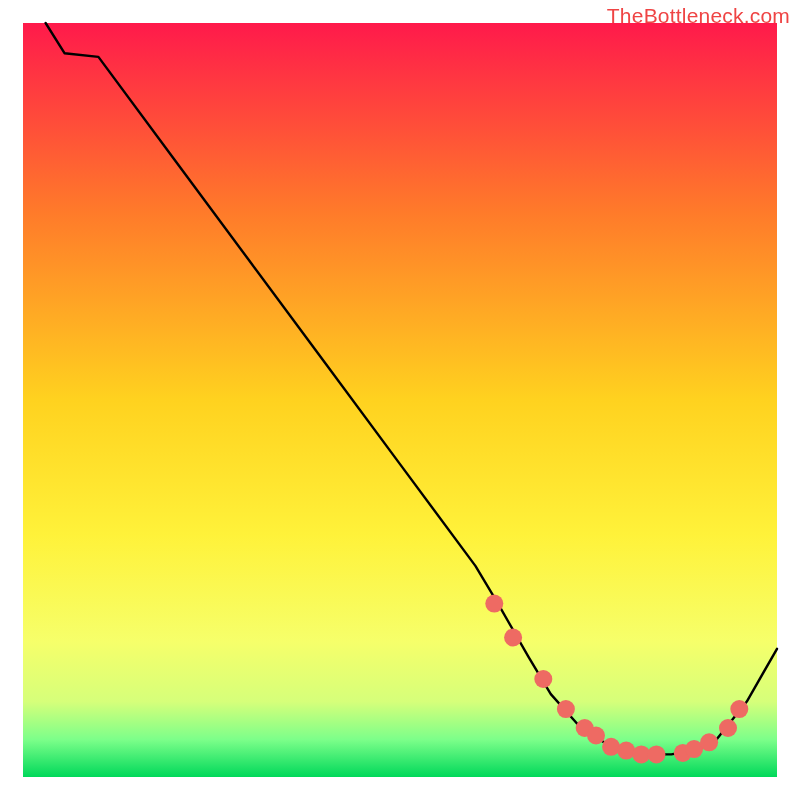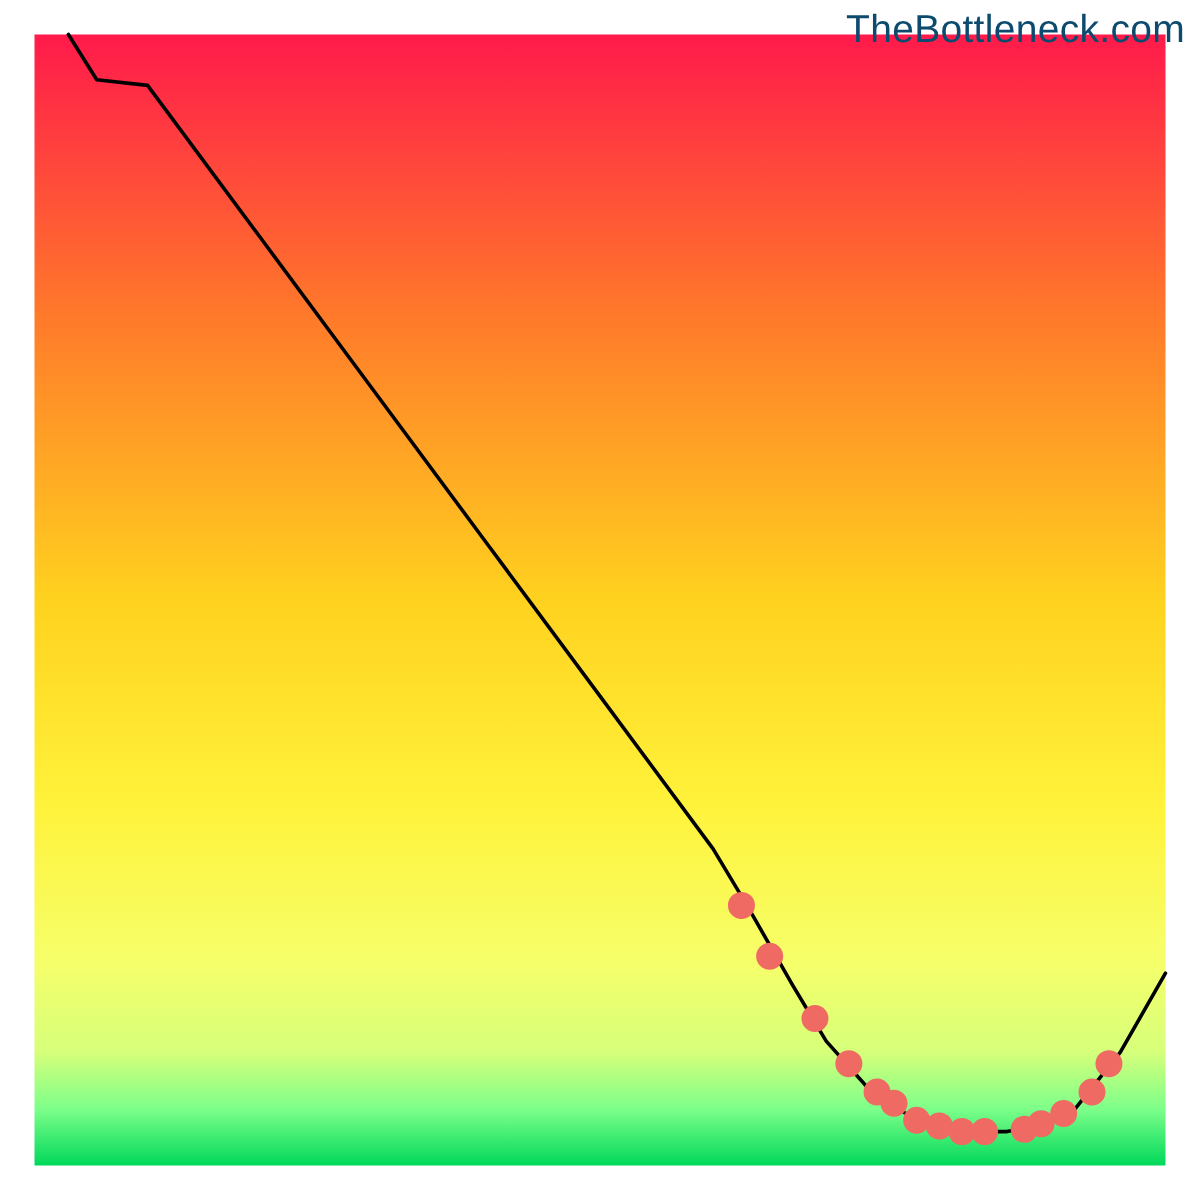--- a/index.html
+++ b/index.html
@@ -7,22 +7,22 @@
   .stage {
     position: relative;
     width: 800px;
     height: 800px;
   }
   .watermark {
     position: absolute;
     top: 4px;
     right: 10px;
     font-family: Arial, Helvetica, sans-serif;
-    font-size: 26px;
-    color: #0c4a6e;
+    font-size: 21px;
+    color: #ef4444;
     font-weight: 400;
     letter-spacing: 0.2px;
   }
   svg { display: block; }
 </style>
 </head>
 <body>
 
 <div class="stage">
   <div class="watermark">TheBottleneck.com</div>

